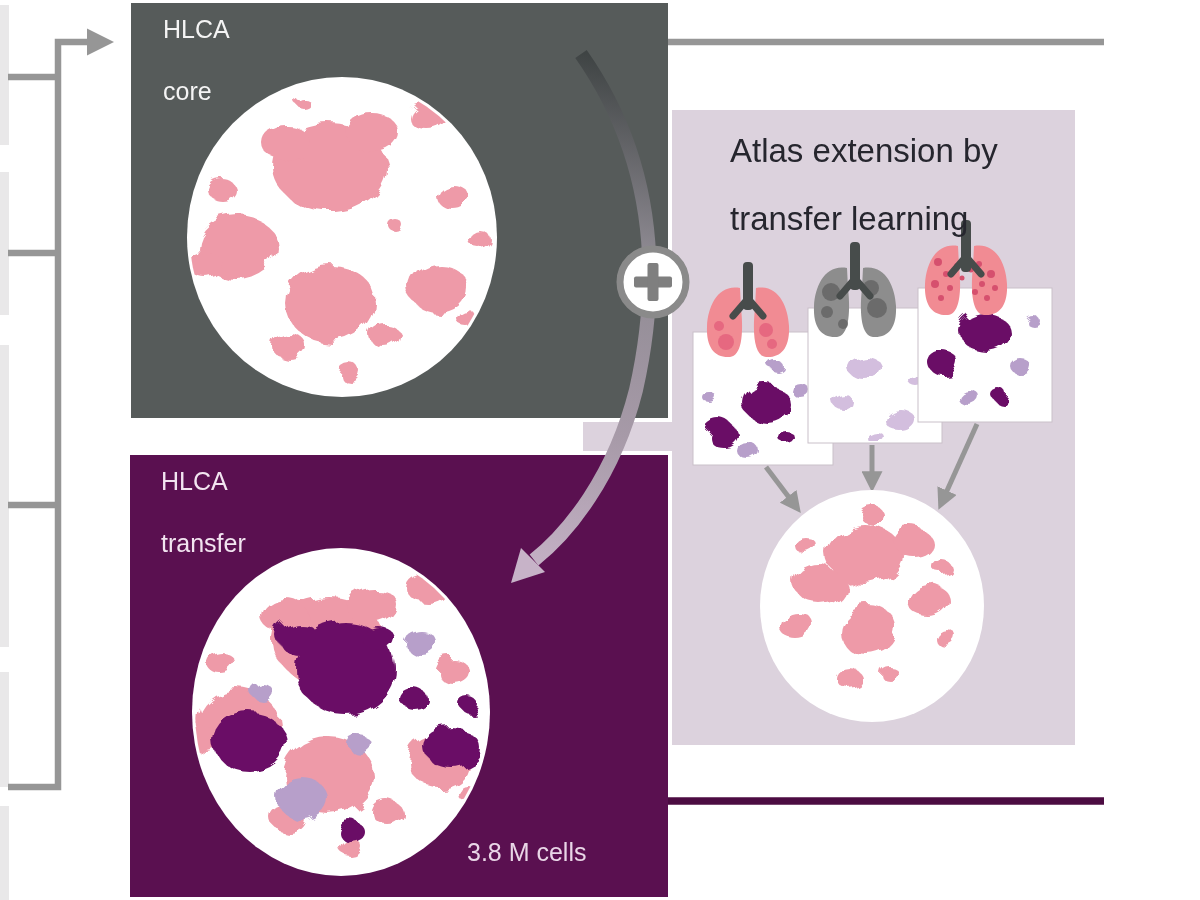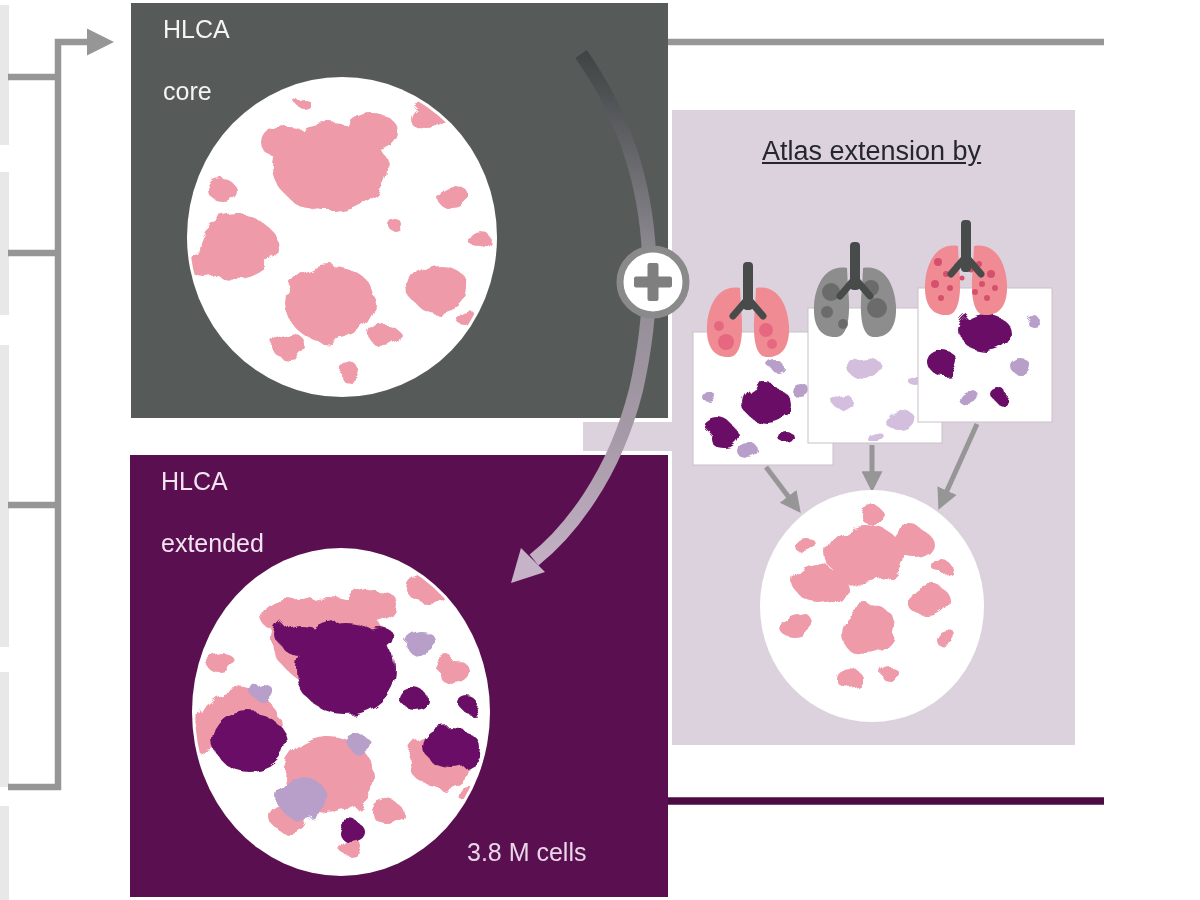--- a/index.html
+++ b/index.html
@@ -28,21 +28,21 @@
   .bronchus{stroke:var(--c-trachea);stroke-width:7;fill:none;stroke-linecap:round;}
   .lobe-pink{fill:var(--c-lung_pink);}
   .lobe-gray{fill:var(--c-lung_gray);}
   .spot-rose{fill:var(--c-lung_spot_rose);opacity:.9;}
   .spot-gray{fill:var(--c-lung_spot_gray);opacity:.8;}
   .dot-red{fill:var(--c-lung_dot_red);}
   
   .txt{position:absolute;z-index:3;white-space:pre-line;}
   .core-title{left:163px;top:14px;font-size:25px;line-height:31px;color:#f4f4f4;}
   .ext-title{left:161px;top:466px;font-size:25px;line-height:31px;color:var(--c-text_light);}
-  .transfer-title{left:762px;top:134px;font-size:27px;line-height:34px;color:var(--c-text_dark);text-decoration:underline;}
+  .transfer-title{left:730px;top:134px;font-size:33px;line-height:34px;color:var(--c-text_dark);}
   .stats{left:467px;top:803px;font-size:25px;line-height:33px;color:#e9d6e7;}
   .cropped{left:1189px;top:776px;font-size:24px;line-height:32px;color:#333;z-index:4;}
 </style>
 </head>
 <body>
 
 <div class="stage">
 
   <div class="panel-transfer"></div>
   <div class="box-core"></div>
@@ -280,24 +280,24 @@
       <circle cx="653" cy="282" r="33" fill="#fff" stroke="#8a8a8a" stroke-width="7"></circle>
       <rect x="634" y="276.5" width="38" height="11" rx="2" fill="#7f7f7f"></rect>
       <rect x="647.5" y="263" width="11" height="38" rx="2" fill="#7f7f7f"></rect>
     </g>
   </svg>
 
   <div class="txt core-title"><span>HLCA</span><br>
     <span>core</span></div>
 
   <div class="txt ext-title"><span>HLCA</span><br>
-    <span>extended</span></div>
+    <span>transfer</span></div>
 
   <div class="txt transfer-title"><span>Atlas extension by</span><br>
-    </div>
+    <span>transfer learning</span></div>
 
   <div class="txt stats">
     <div>3.8 M cells</div>
     
     
   </div>
 
   <div class="txt cropped">
     <div>T</div>
     <div>s</div>

